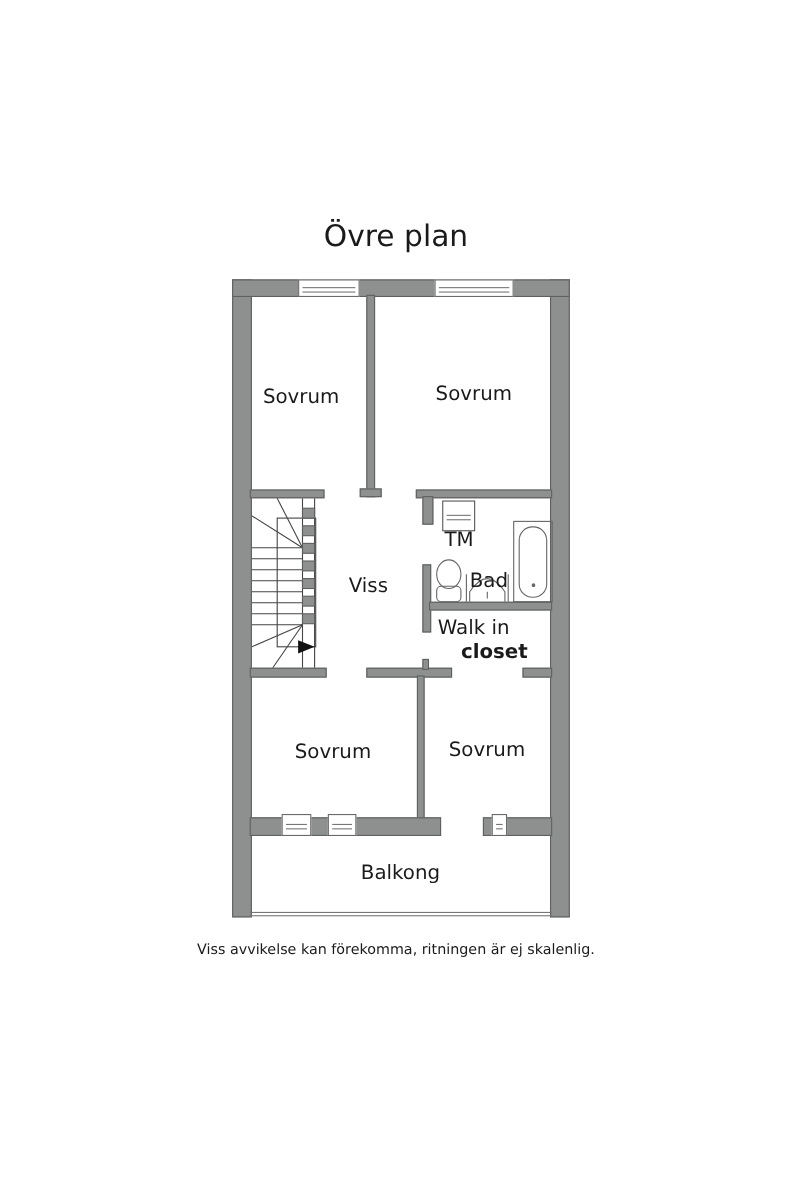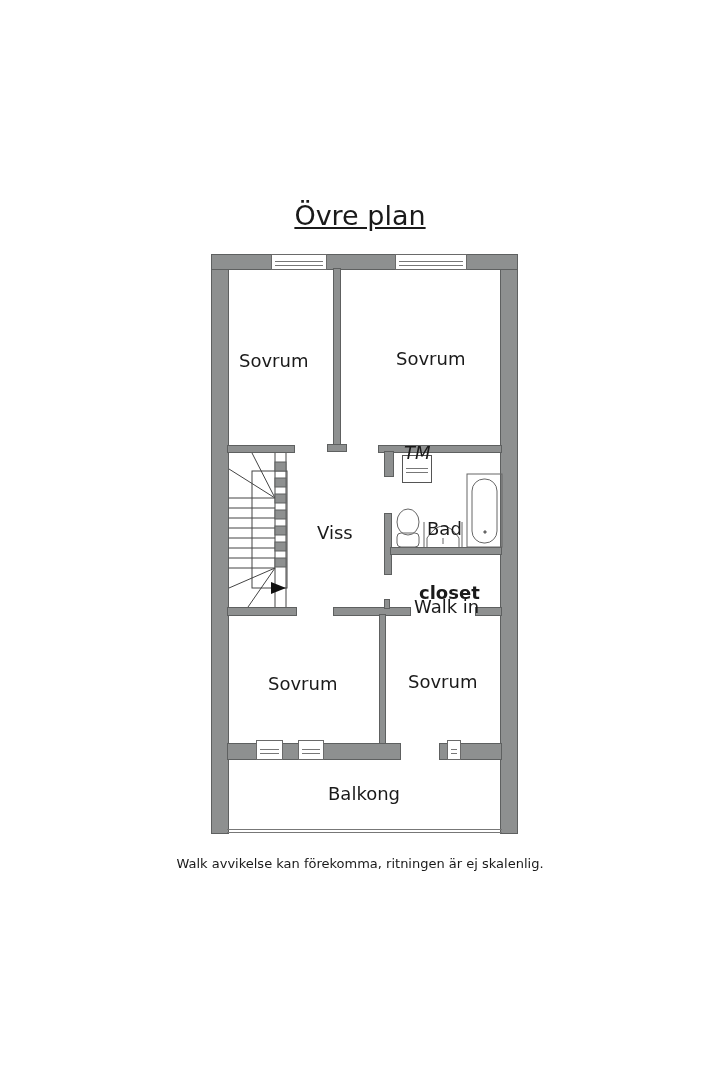--- a/index.html
+++ b/index.html
@@ -1,17 +1,17 @@
 <!DOCTYPE html>
 <html><head>
   <meta charset="utf-8">
   <style>
     html, body { margin: 0; padding: 0; background: #ffffff; }
     body { width: 720px; height: 1080px; position: relative; overflow: hidden; font-family: "DejaVu Sans", sans-serif; color: #1a1a1a; }
-    .title { position: absolute; left: 0; width: 720px; top: 200px; text-align: center; font-size: 27px; text-decoration: underline; }
+    .title { position: absolute; left: 0; width: 720px; top: 200px; text-align: center; font-size: 27px; }
     .plan { position: absolute; left: 0; top: 0; width: 720px; height: 892px; }
     .w { position: absolute; background: #8e9090; border: 1px solid #5e6060; box-sizing: border-box; }
     .win { position: absolute; background: #fff; border: 1px solid #6a6a6a; box-sizing: border-box; }
     .win::after { content: ""; position: absolute; left: 3px; right: 3px; top: 45%; height: 3px; border-top: 1px solid #777; border-bottom: 1px solid #777; }
     .label { position: absolute; font-size: 18px; text-align: center; line-height: 22px; white-space: nowrap; }
     .note { position: absolute; left: 0; width: 720px; top: 856px; text-align: center; font-size: 13px; }
     svg { position: absolute; left: 0; top: 0; }
   </style>
 </head>
 <body>
@@ -95,22 +95,22 @@
       <path d="M427 547 L427 538 Q443 514 459 538 L459 547"></path>
       <line x1="443" y1="538" x2="443" y2="544"></line>
       <line x1="424" y1="522" x2="424" y2="547"></line>
       <line x1="462" y1="522" x2="462" y2="547"></line>
     </g>
   </svg>
 
   <div class="label" style="left:239px;top:350px;">Sovrum</div>
   <div class="label" style="left:396px;top:348px;">Sovrum</div>
   <div class="label" style="left:317px;top:522px;">Viss</div>
-  <div class="label" style="left:404px;top:442px;font-style:italic;">TM</div>
+  <div class="label" style="left:404px;top:480px;">TM</div>
   <div class="label" style="left:427px;top:518px;">Bad</div>
-  <div class="label" style="left:414px;top:560px;margin-top:36px;">Walk in</div>
+  <div class="label" style="left:398px;top:560px;">Walk in</div>
   <div class="label" style="left:419px;top:582px;font-weight:bold;">closet</div>
   <div class="label" style="left:268px;top:673px;">Sovrum</div>
   <div class="label" style="left:408px;top:671px;">Sovrum</div>
   <div class="label" style="left:328px;top:783px;text-align:right;">Balkong</div>
 </div>
 
-<div class="note">Walk avvikelse kan förekomma, ritningen är ej skalenlig.</div>
+<div class="note">Viss avvikelse kan förekomma, ritningen är ej skalenlig.</div>
 
 </body></html>

